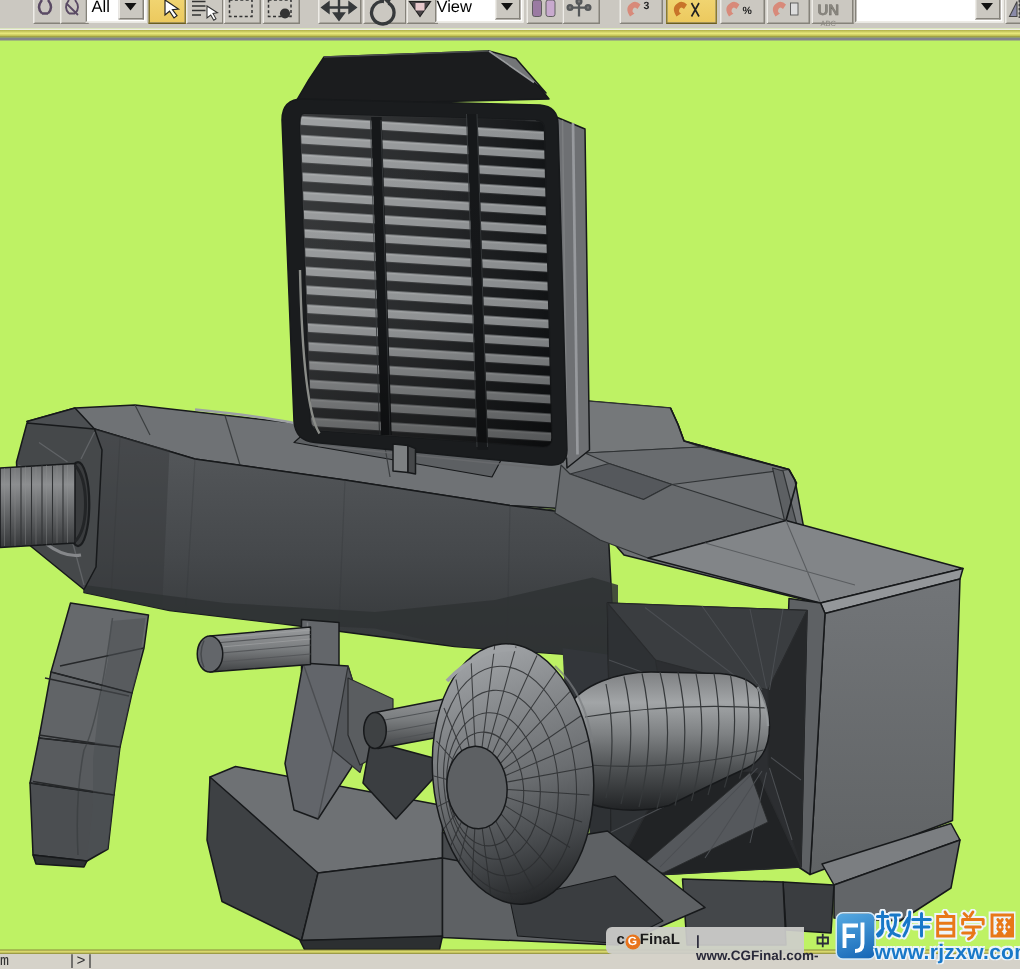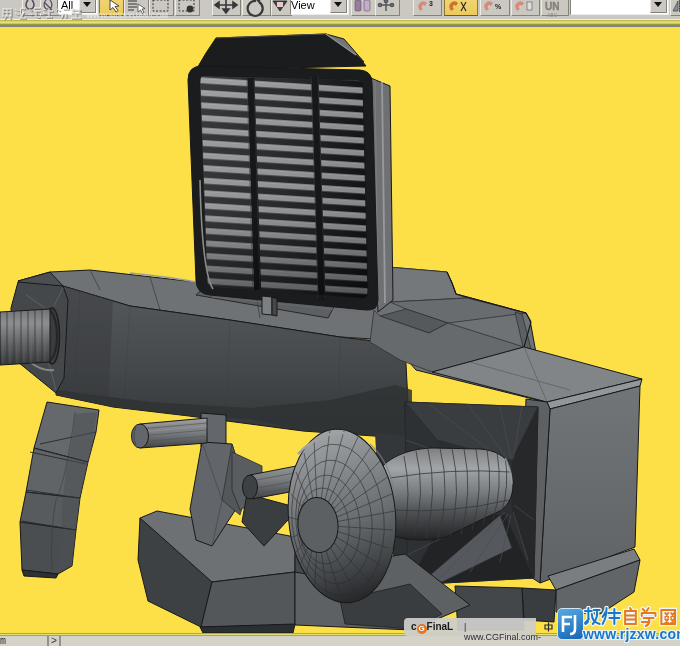--- a/index.html
+++ b/index.html
@@ -1,15 +1,15 @@
 <!DOCTYPE html>
 <html><head><meta charset="utf-8">
 <style>
 html,body{margin:0;padding:0}
-#app{position:relative;width:680px;height:646px;overflow:hidden;background:#fde047;font-family:"Liberation Sans",sans-serif}
+#app{position:relative;width:680px;height:646px;overflow:hidden;background:#bef264;font-family:"Liberation Sans",sans-serif}
 .abs{position:absolute}
 #toolbar{position:absolute;left:0;top:0;width:680px;height:19px;background:#cbc8c1}
 .btn{position:absolute;top:-9px;height:23px;background:#cbc8c1;border:1px solid;border-color:#eeece7 #85827a #85827a #eeece7}
 .ybtn{position:absolute;top:-9px;height:23px;background:linear-gradient(#f3da7a,#ecc95e);border:1px solid;border-color:#8a7a30 #8a7a30 #6a5e20 #8a7a30}
 .combo{position:absolute;top:-7px;height:20px;background:#fff;border:1px solid;border-color:#85827a #eeece7 #eeece7 #85827a}
 .carr{position:absolute;top:1px;right:1px;width:15px;bottom:1px;background:#cbc8c1;border:1px solid;border-color:#eeece7 #85827a #85827a #eeece7}
 .carr:after{content:"";position:absolute;left:3px;top:6px;border:4px solid transparent;border-top:5px solid #111}
 </style></head>
 <body>
 <div id="app">
@@ -302,44 +302,24 @@
 <path d="M247,80 L253,290 M254,80 L260,290 M311,76 L318,298 M318,76 L325,298" stroke="#3a3d3f" stroke-width="0.6" fill="none"></path>
 <path d="M203,76 L357,80 Q363,80.3 363,86 L368,292 Q368,298 362,298 L214,287 Q207,286.5 207,280 L200,82 Q200,76 203,76 Z" fill="url(#slatshadow)" stroke="none"></path>
 <path d="M200,180 Q202,272 213,289" fill="none" stroke="#8a8c88" stroke-width="1.6"></path>
 <path d="M212,297 L360,312" stroke="#6a6c6e" stroke-width="1" fill="none" opacity="0.8"></path>
 <polygon points="262,296 272,297 272,315 262,314" fill="#7d8082"></polygon>
 <polygon points="272,297 277,299 277,316 272,315" fill="#46484a"></polygon>
 
 </g>
 </svg>
 
-<div class="abs" style="left:0;top:0;z-index:5">
-<svg width="180" height="22" viewBox="0 0 180 22">
-  <g fill="none" stroke="rgba(60,60,60,0.5)" stroke-width="1.3" transform="translate(1,1)">
-    <path d="M3,9 h8 v7 h-8 Z M3,12 h8 M7,9 v7 M4,19 l2,-2 M9,17 l2,2"></path>
-    <path d="M15,9 l4,2 M15,13 l4,2 M21,8 q-2,6 2,8 M21,8 l4,1 M24,12 l-4,6 l6,0"></path>
-    <path d="M29,9 l3,2 M29,14 l3,1 M34,8 h6 M34,11 h6 M36,11 v5 q2,2 4,1"></path>
-    <path d="M43,9 l3,1 M43,13 l3,1 M49,8 v9 M46,17 h6 M49,11 h4"></path>
-    <path d="M57,9 l3,2 M57,13 l3,2 M63,9 h6 M63,13 q0,4 -2,5 M66,13 v5"></path>
-    <path d="M71,10 h10 M73,8 v5 M79,8 v5 M71,13 h10 M76,13 v5 M71,18 h10"></path>
-  </g>
-  <g fill="none" stroke="rgba(240,240,236,0.72)" stroke-width="1.3">
-    <path d="M3,9 h8 v7 h-8 Z M3,12 h8 M7,9 v7 M4,19 l2,-2 M9,17 l2,2"></path>
-    <path d="M15,9 l4,2 M15,13 l4,2 M21,8 q-2,6 2,8 M21,8 l4,1 M24,12 l-4,6 l6,0"></path>
-    <path d="M29,9 l3,2 M29,14 l3,1 M34,8 h6 M34,11 h6 M36,11 v5 q2,2 4,1"></path>
-    <path d="M43,9 l3,1 M43,13 l3,1 M49,8 v9 M46,17 h6 M49,11 h4"></path>
-    <path d="M57,9 l3,2 M57,13 l3,2 M63,9 h6 M63,13 q0,4 -2,5 M66,13 v5"></path>
-    <path d="M71,10 h10 M73,8 v5 M79,8 v5 M71,13 h10 M76,13 v5 M71,18 h10"></path>
-  </g>
-  <text x="86" y="18" font-size="7.5" font-weight="bold" fill="rgba(240,240,236,0.68)" font-family="Liberation Sans">WWW.MISSYUAN.COM</text>
-</svg></div>
 
 <div class="abs" style="left:404px;top:618px;width:132px;height:18px;background:rgba(206,206,203,0.93);border-radius:4px 0 0 4px;z-index:4">
   <span style="position:absolute;left:7px;top:3px;font-size:10px;font-weight:bold;color:#1a1a1a">c<span style="display:inline-block;width:10px;height:10px;background:#e8741c;border-radius:50%;color:#fff;font-size:8px;text-align:center;line-height:10px;vertical-align:-1px">G</span>FinaL</span>
-  <span style="position:absolute;left:60px;top:4px;font-size:9px;color:#2a2a3a;font-weight:normal">| www.CGFinal.com-</span>
+  <span style="position:absolute;left:60px;top:4px;font-size:9px;color:#2a2a3a;font-weight:bold">| www.CGFinal.com-</span>
   <svg style="position:absolute;left:140px;top:4px" width="9" height="10" viewBox="0 0 9 10">
         <path d="M1,3 h7 v4 h-7 Z M4.5,0.5 v9" fill="none" stroke="#2a2a3a" stroke-width="1.2"></path>
       </svg>
 </div>
 
 <div class="abs" style="left:556px;top:603px;width:124px;height:42px;z-index:4">
   <div class="abs" style="left:1px;top:5px;width:25px;height:30px;background:linear-gradient(160deg,#56aae2,#1565b5);border-radius:5px;border:1px solid #cfe7f8"></div>
   <svg class="abs" style="left:2px;top:6px" width="24" height="29" viewBox="0 0 24 29">
     <path d="M5,23 L5,8 L14,8 M5,15 L12,15" stroke="#fff" stroke-width="2.6" fill="none"></path>
     <path d="M17,6 L17,20 Q17,25 12,25" stroke="#fff" stroke-width="2.6" fill="none"></path>

